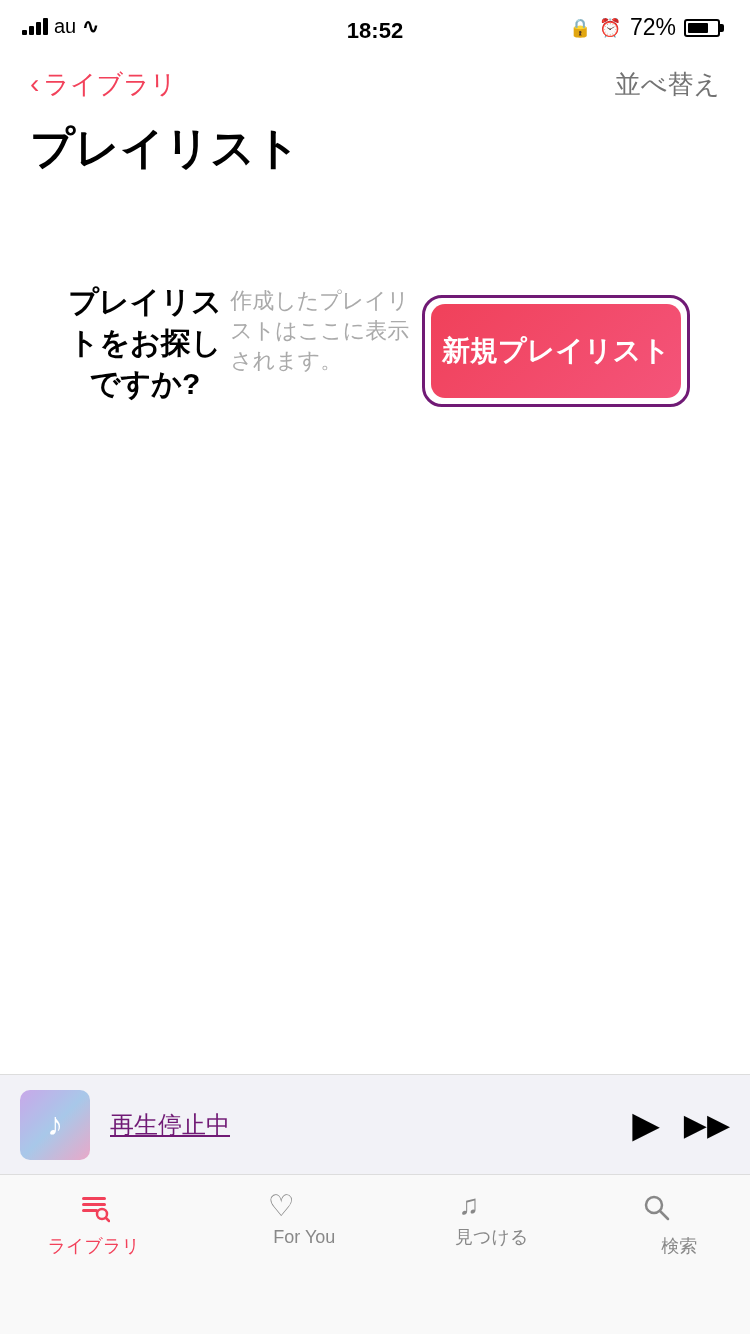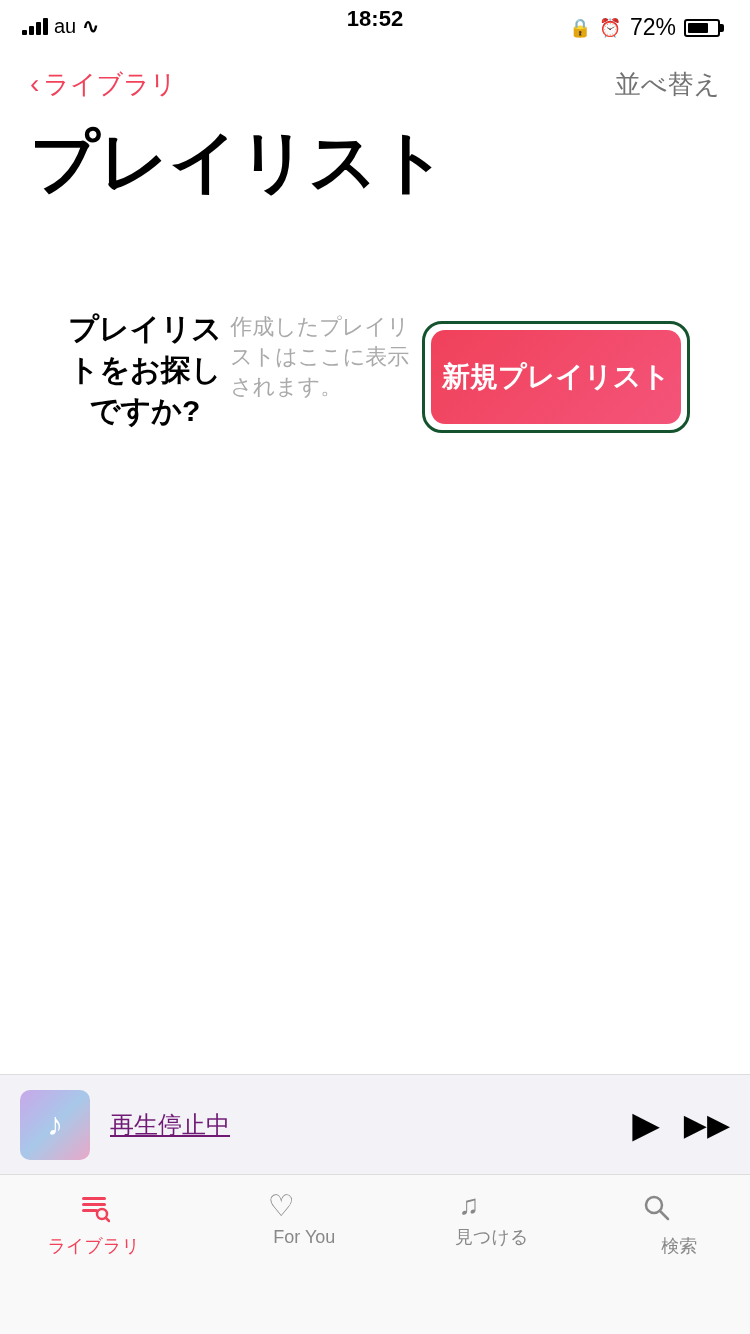--- a/index.html
+++ b/index.html
@@ -30,21 +30,21 @@
       font-weight: 600;
       color: #000;
     }
     .status-center {
       font-size: 22px;
       font-weight: 600;
       color: #000;
       position: absolute;
       left: 50%;
       transform: translateX(-50%);
-      top: 6px;
+      top: 18px;
     }
     .status-right {
       display: flex;
       align-items: center;
       gap: 8px;
       font-size: 20px;
       color: #000;
     }
     .battery-block {
       width: 36px;
@@ -101,21 +101,21 @@
       color: #737373;
       font-size: 26px;
       cursor: pointer;
     }
 
     
     .page-title-container {
       padding: 10px 30px 30px 30px;
     }
     .page-title {
-      font-size: 68px;
+      font-size: 44px;
       font-weight: 800;
       color: #000;
       line-height: 1.1;
     }
 
     
     .empty-state {
       display: flex;
       align-items: center;
       padding: 80px 60px 40px 60px;
@@ -131,21 +131,21 @@
       font-size: 22px;
       color: #aaa;
       text-align: left;
       margin-bottom: 40px;
     }
 
     
     .new-playlist-wrapper {
       width: 100%;
       padding: 6px;
-      border: 3px solid #14532d;
+      border: 3px solid #701a75;
       border-radius: 20px;
       background: transparent;
     }
     .new-playlist-btn {
       width: 100%;
       padding: 28px 0;
       background: linear-gradient(135deg, #f0415a 0%, #f4547a 100%);
       border: none;
       border-radius: 14px;
       color: #fff;

